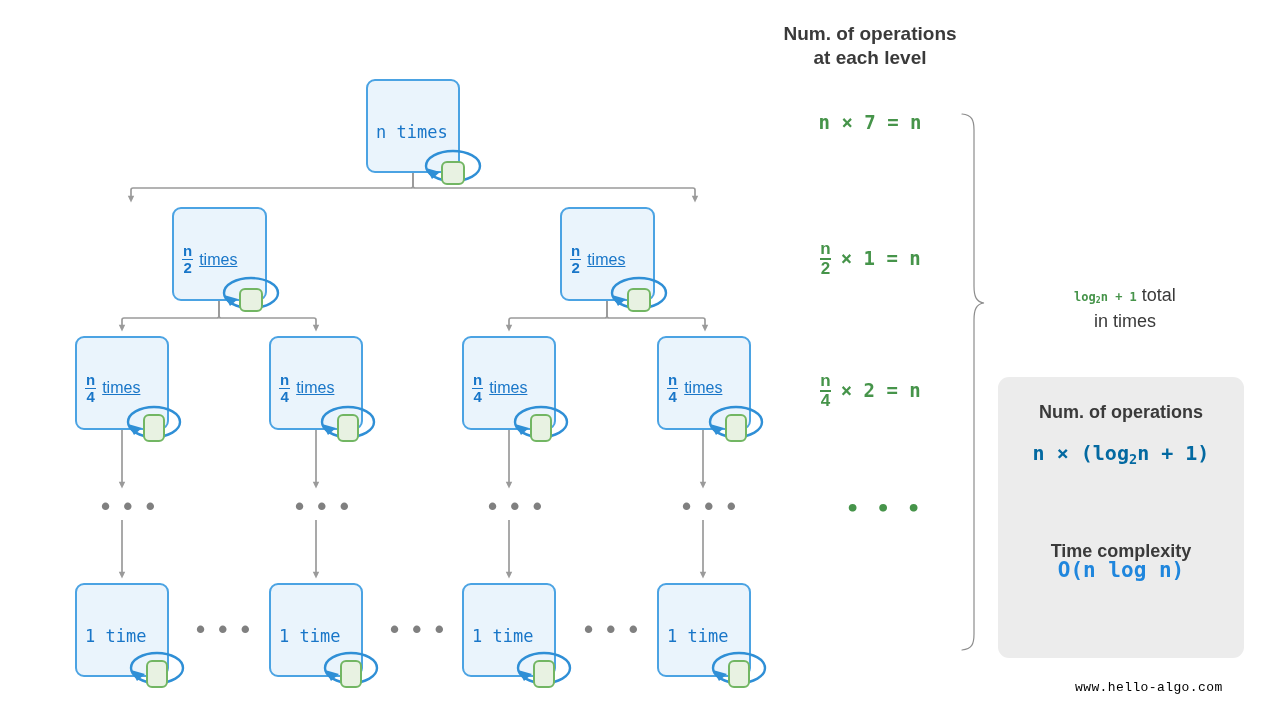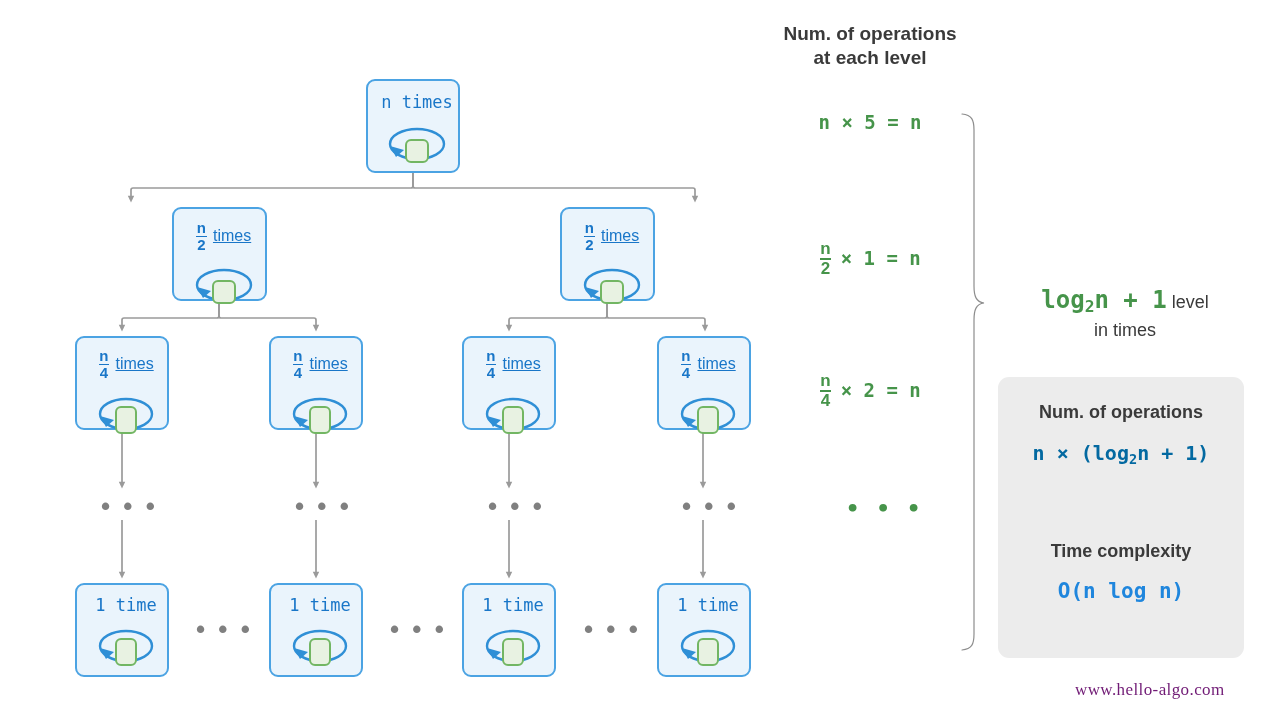--- a/index.html
+++ b/index.html
@@ -23,21 +23,21 @@
   }
 
   
   .node {
     position: absolute;
     box-sizing: border-box;
     background: #eaf4fc;
     border: 2.2px solid #4ba3e3;
     border-radius: 9px;
     display: flex;
-    flex-direction: column;
+    flex-direction: row;
     align-items: center;
     padding-left: 8px;
   }
   .node-label {
     color: #1976c8;
     font-family: "DejaVu Sans Mono", "Liberation Mono", monospace;
     font-size: 17px;
     line-height: 1;
     display: flex;
     align-items: center;
@@ -133,21 +133,21 @@
     width: 300px;
     text-align: center;
     color: #3a3a3a;
     font-size: 18px;
     line-height: 1.42;
   }
   .levels-text .grn {
     color: #46944a;
     font-family: "DejaVu Sans Mono", "Liberation Mono", monospace;
     font-weight: 700;
-    font-size: 24px;
+    font-size: 12px;
   }
   sub { font-size: 0.68em; vertical-align: -0.26em; }
 
   
   .card {
     position: absolute;
     background: #ececec;
     border-radius: 11px;
     display: flex;
     flex-direction: column;
@@ -172,23 +172,23 @@
     color: #1f86dd;
     font-family: "DejaVu Sans Mono", "Liberation Mono", monospace;
     font-weight: 700;
     font-size: 21px;
     line-height: 1;
     white-space: nowrap;
   }
 
   .watermark {
     position: absolute;
-    color: #701a75;
-    font-family: Liberation Serif, serif;
-    font-size: 17px;
+    color: #000000;
+    font-family: Liberation Mono, monospace;
+    font-size: 13px;
     letter-spacing: 0.4px;
     white-space: nowrap;
   }
 </style>
 </head>
 <body>
 
 <div id="canvas">
 
   <svg id="svg-layer" viewBox="0 0 1280 720">
@@ -397,21 +397,21 @@
   </div>
 
   <div class="dots" style="left:196px; top:616px;">• • •</div>
   <div class="dots" style="left:390px; top:616px;">• • •</div>
   <div class="dots" style="left:584px; top:616px;">• • •</div>
 
   <div class="col-title" style="left:757px; top:22px; width:226px;">Num. of operations
 at each level</div>
 
   <div class="op-formula" style="left:760px; top:113px;">
-    <span>n × 5 = n</span>
+    <span>n × 7 = n</span>
   </div>
 
   <div class="op-formula" style="left:760px; top:240px;">
     <span class="frac">
       <span class="num">n</span>
       <span class="den">2</span>
     </span>
     <span>× 1 = n</span>
   </div>
 
@@ -420,27 +420,27 @@
       <span class="num">n</span>
       <span class="den">4</span>
     </span>
     <span>× 2 = n</span>
   </div>
 
   <div class="dots-green" style="left:846px; top:498px;">• • •</div>
 
 
   <div class="levels-text" style="left:975px; top:283px;">
-    <span class="grn"><span>log</span><sub>2</sub><span>n + 1</span></span><span> level</span><br>
+    <span class="grn"><span>log</span><sub>2</sub><span>n + 1</span></span><span> total</span><br>
     <span>in times</span>
   </div>
 
   <div class="card" style="left:998px; top:377px; width:246px; height:255px; padding-top:26px;">
     <div class="card-h">Num. of operations</div>
     <div class="card-green" style="margin-top:22px;"><span>n × (log</span><sub>2</sub><span>n + 1)</span></div>
     <div style="height:76px;"></div>
     <div class="card-h">Time complexity</div>
-    <div class="card-blue" style="margin-top:21px;">O(n log n)</div>
+    <div class="card-blue" style="">O(n log n)</div>
   </div>
 
   <div class="watermark" style="left:1075px; top:680px;">www.hello-algo.com</div>
 
 </div>
 
 </body></html>

